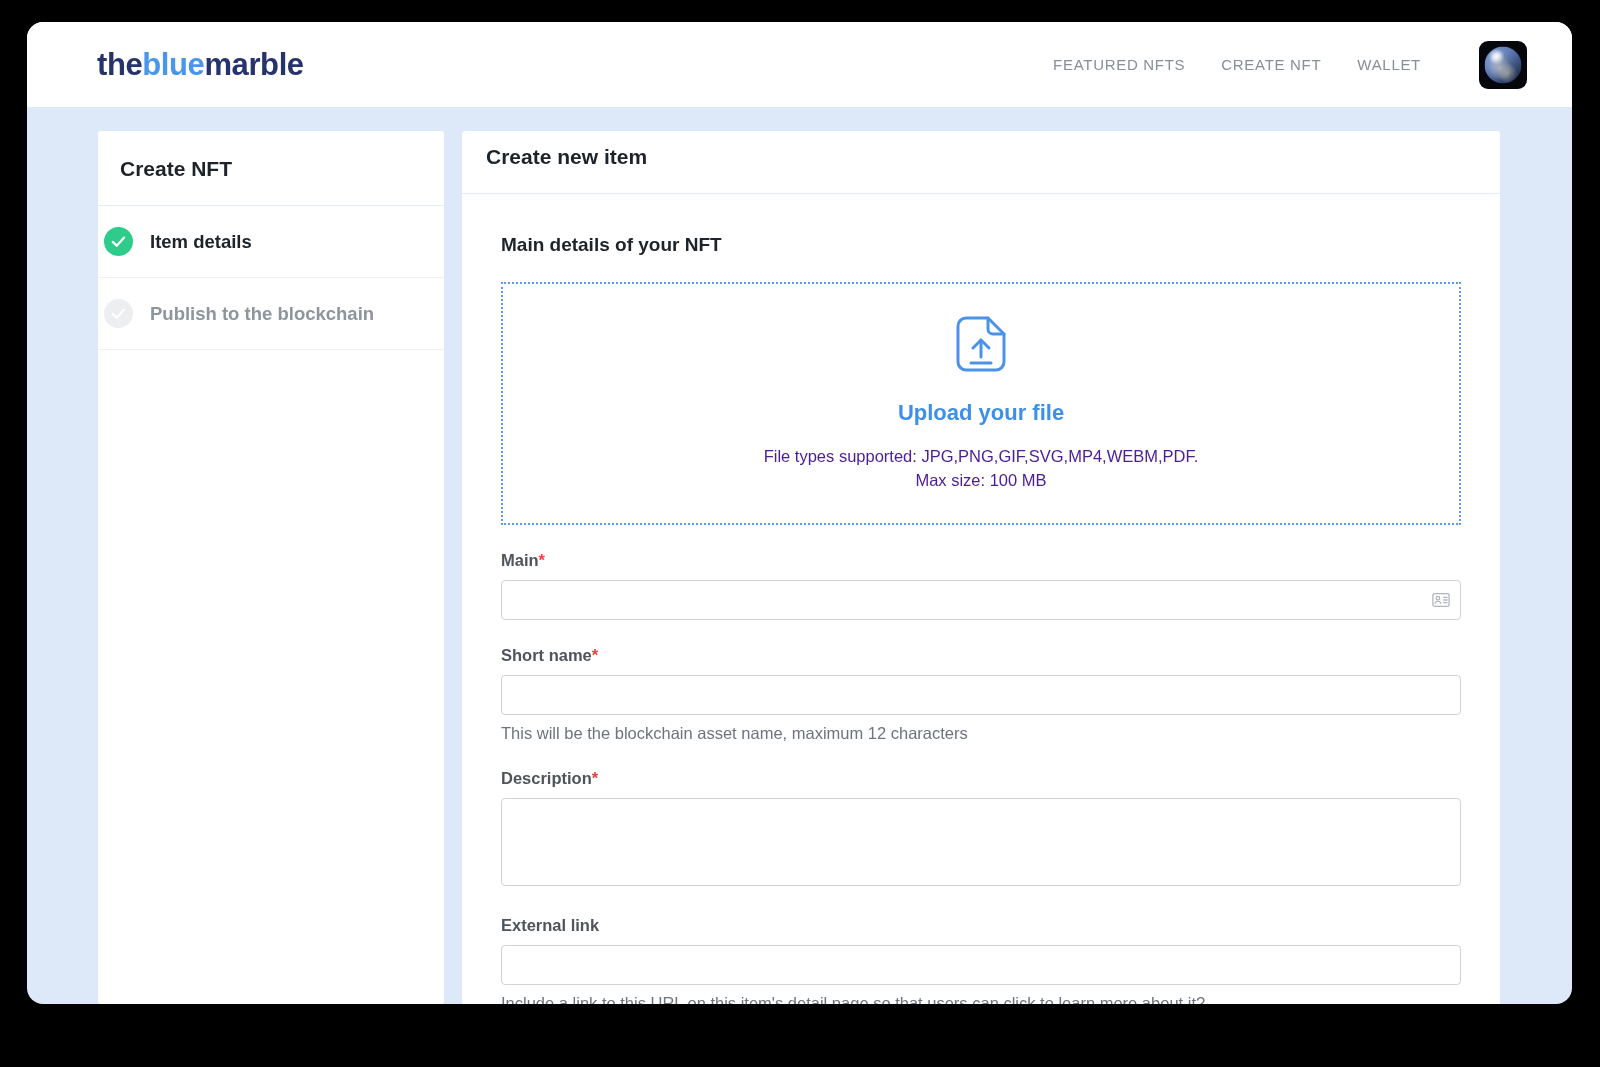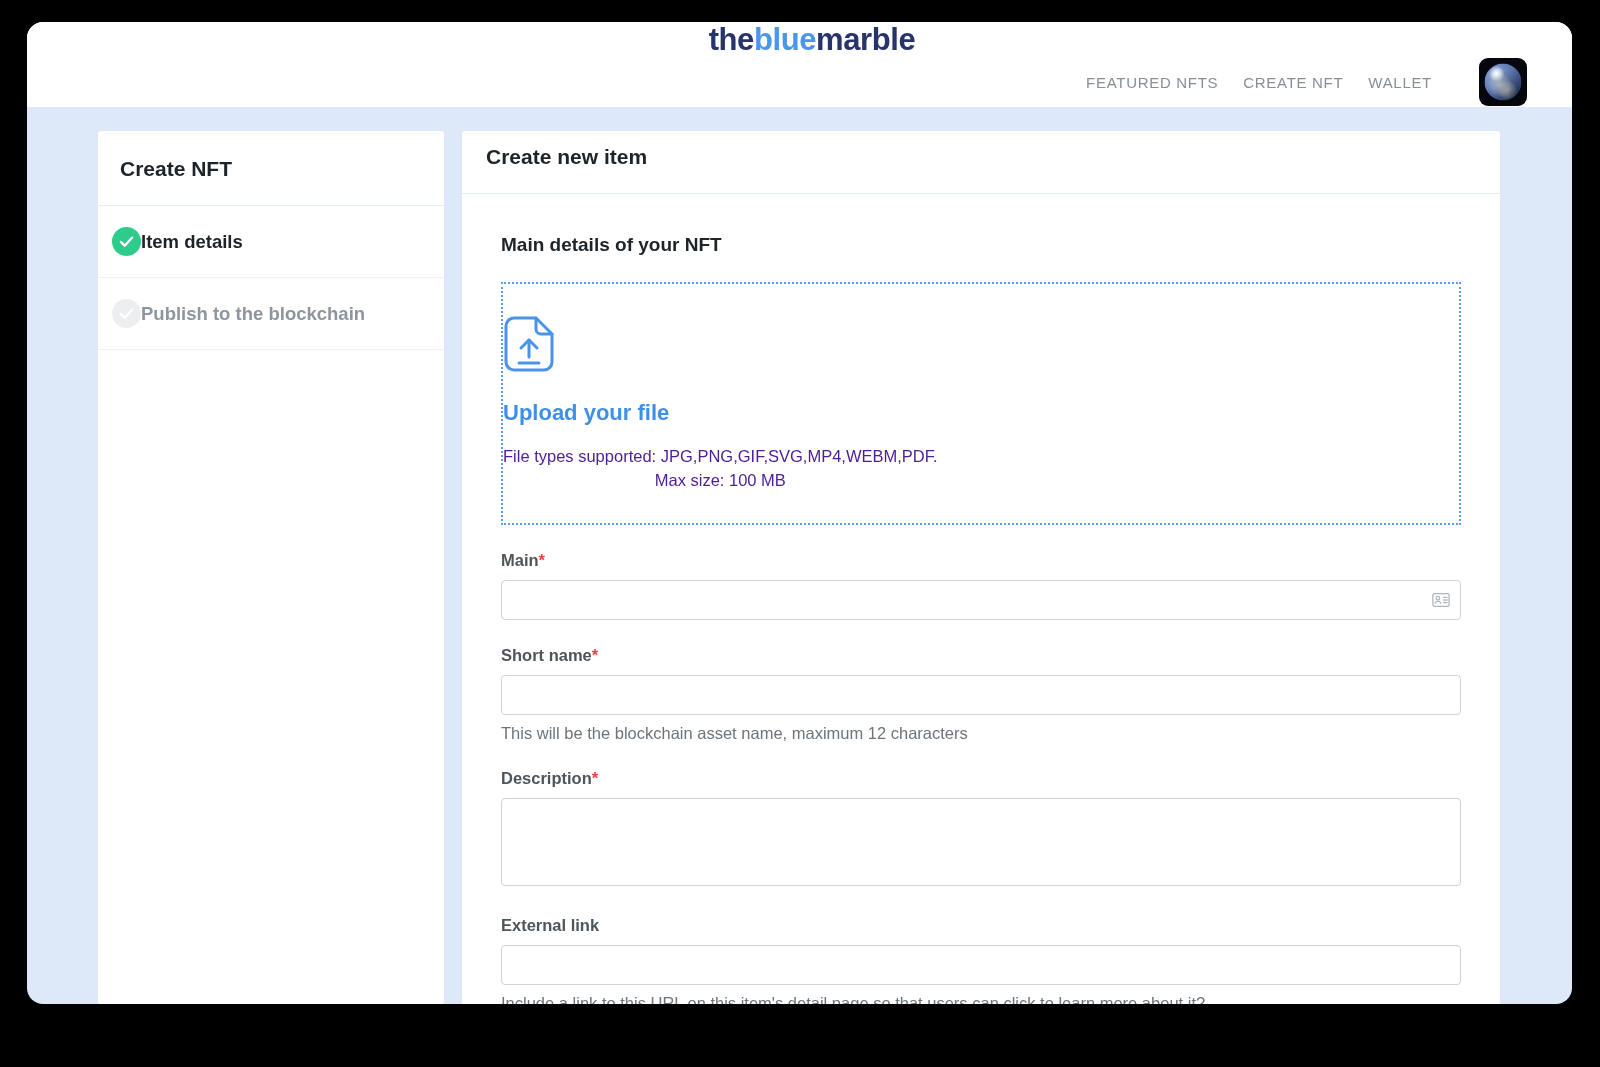--- a/index.html
+++ b/index.html
@@ -28,37 +28,36 @@
     overflow: hidden;
   }
 
   
   .topbar {
     height: 85px;
     background: #ffffff;
     display: flex;
     align-items: center;
     padding: 0 45px 0 70px;
-    flex-direction: column;
   }
   .brand {
     font-size: 31px;
     font-weight: bold;
     letter-spacing: -0.4px;
     white-space: nowrap;
   }
   .brand .b-the   { color: #27336b; }
   .brand .b-blue  { color: #4a96ea; }
   .brand .b-marble{ color: #27336b; }
 
   .nav {
     margin-left: auto;
     display: flex;
     align-items: center;
-    gap: 25px;
+    gap: 36px;
   }
   .nav-link {
     font-size: 15px;
     letter-spacing: 0.7px;
     color: #868e96;
     text-transform: uppercase;
     text-decoration: none;
     white-space: nowrap;
   }
   .avatar {
@@ -110,21 +109,22 @@
   .sidebar-header {
     padding: 26px 22px 24px 22px;
     border-bottom: 1px solid #e4ecf7;
     font-size: 21px;
     font-weight: bold;
     color: #1d2429;
   }
   .step {
     display: flex;
     align-items: center;
-    padding: 21px 14px;
+    gap: 17px;
+    padding: 21px 6px;
     border-bottom: 1px solid #eef1f5;
     cursor: pointer;
   }
   .step-icon {
     width: 29px; height: 29px;
     border-radius: 50%;
     flex: none;
     display: flex;
     align-items: center;
     justify-content: center;
@@ -168,21 +168,21 @@
     display: block;
   }
   .req { color: #f03e3e; font-weight: bold; }
 
   
   .dropzone {
     border: 2px dotted #5b9bf0;
     height: 243px;
     display: flex;
     flex-direction: column;
-    align-items: flex-start;
+    align-items: center;
     justify-content: center;
     background: #ffffff;
     cursor: pointer;
   }
   .dz-icon { margin-bottom: 23px; }
   .dz-title {
     color: #3e8fe8;
     font-size: 22px;
     font-weight: bold;
     margin-bottom: 19px;

